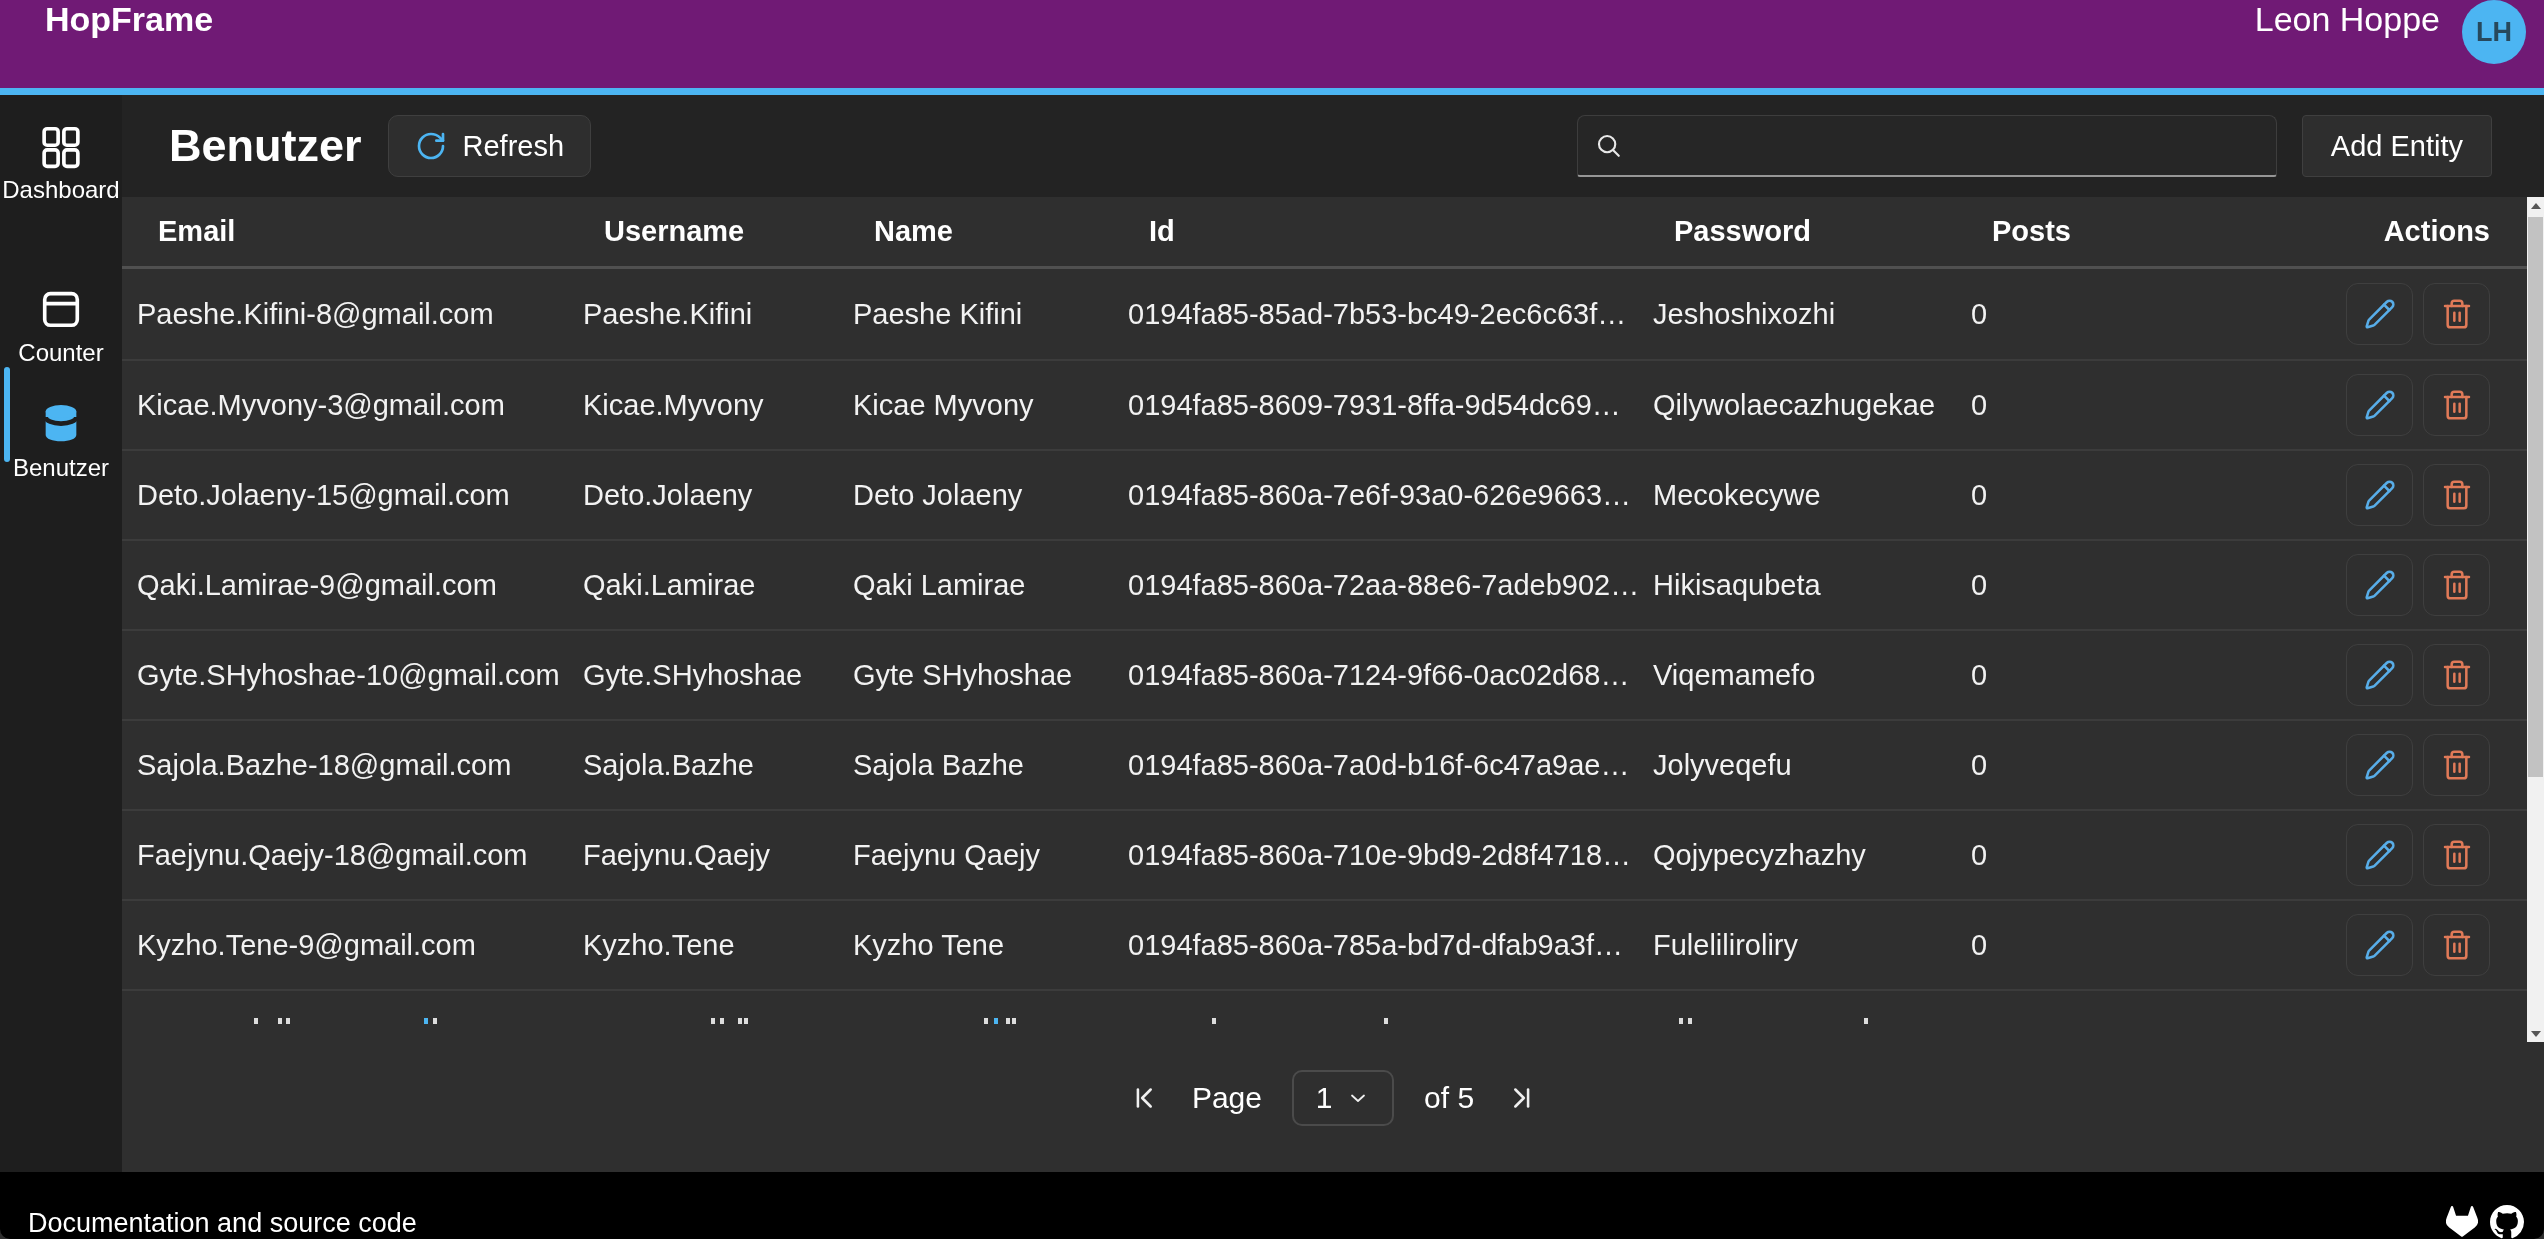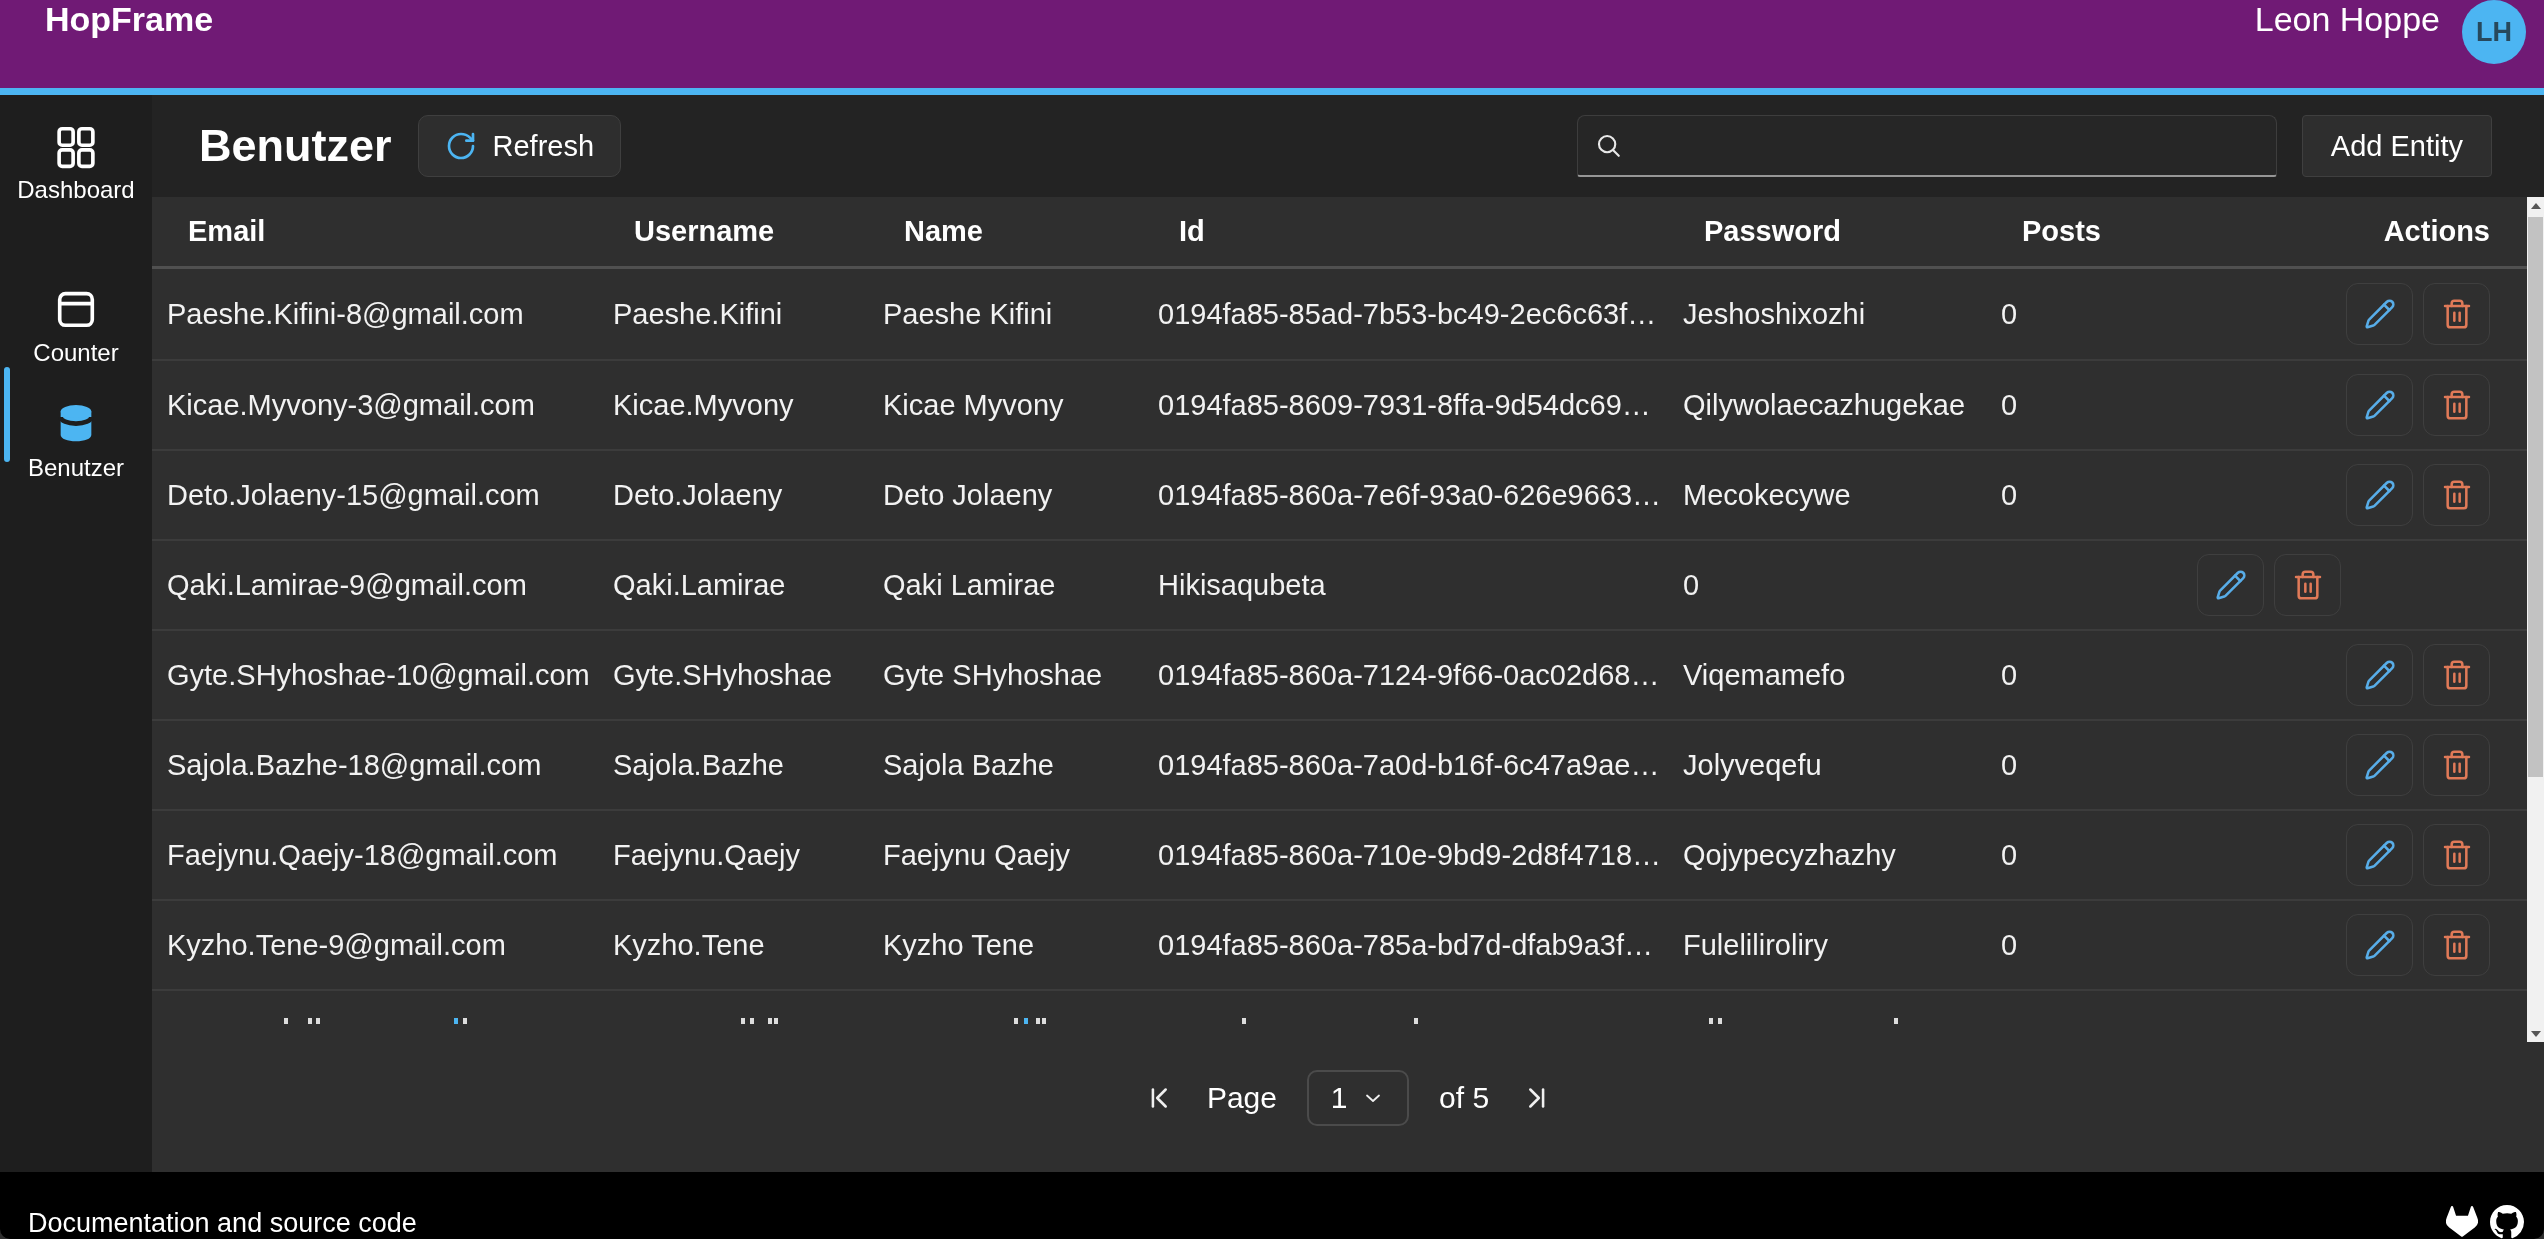--- a/index.html
+++ b/index.html
@@ -14,21 +14,21 @@
   .topbar .spacer { flex:1; }
   .user-name { font-size:34px; font-weight:400; margin-right:22px; }
   .avatar { width:64px; height:64px; border-radius:50%; background:#4cb5f2; display:flex; align-items:center; justify-content:center;
             font-size:27px; font-weight:700; color:#27485c; }
 
   .accent-line { height:7px; background:#4cb5f2; flex:0 0 auto; }
 
   
   .main { flex:1; display:flex; min-height:0; }
 
-  .sidebar { width:152px; background:#1e1e1e; position:relative; padding-top:28px; flex:0 0 auto; }
+  .sidebar { width:122px; background:#1e1e1e; position:relative; padding-top:28px; flex:0 0 auto; }
   .side-item { display:flex; flex-direction:column; align-items:center; gap:7px; cursor:pointer; }
   .side-item .lbl { font-size:24px; color:#fff; }
   .side-item.dash { margin-bottom:82px; }
   .side-item.counter { margin-bottom:34px; }
   .active-bar { position:absolute; left:4px; top:272px; width:6px; height:95px; background:#4cb5f2; border-radius:3px; }
 
   .content { flex:1; position:relative; display:flex; flex-direction:column; min-width:0; background:#2f2f2f; }
 
   
   .toolbar { height:102px; background:#232323; display:flex; align-items:center; padding:0 52px 0 47px; flex:0 0 auto; }
@@ -261,20 +261,21 @@
           </svg>
         </span>
       </button>
     </div>
   </div>
 
   <div class="trow">
     <div class="cell">Qaki.Lamirae-9@gmail.com</div>
     <div class="cell">Qaki.Lamirae</div>
     <div class="cell">Qaki Lamirae</div>
+    <div class="cell">0194fa85-860a-72aa-88e6-7adeb902…</div>
     <div class="cell">Hikisaqubeta</div>
     <div class="cell">0</div>
     <div class="cell actions">
       <button class="icon-btn">
         <span>
           <svg width="32" height="32" viewBox="0 0 24 24" fill="none" stroke="#58ade8" stroke-width="1.9" stroke-linecap="round" stroke-linejoin="round">
             <path d="M21.174 6.812a1 1 0 0 0-3.986-3.987L3.842 16.174a2 2 0 0 0-.5.83l-1.321 4.352a.5.5 0 0 0 .623.622l4.353-1.32a2 2 0 0 0 .83-.497z"></path>
             <path d="m15 5 4 4"></path>
           </svg>
         </span>

